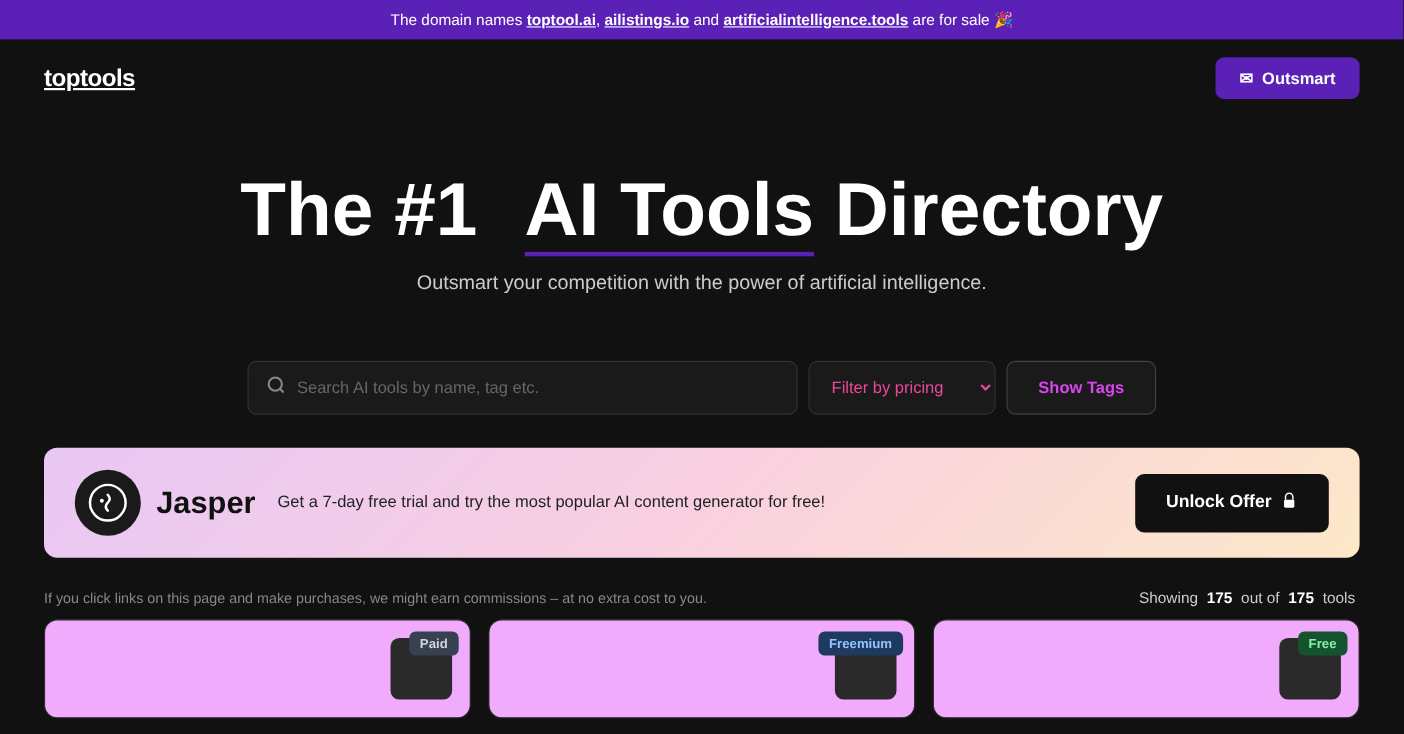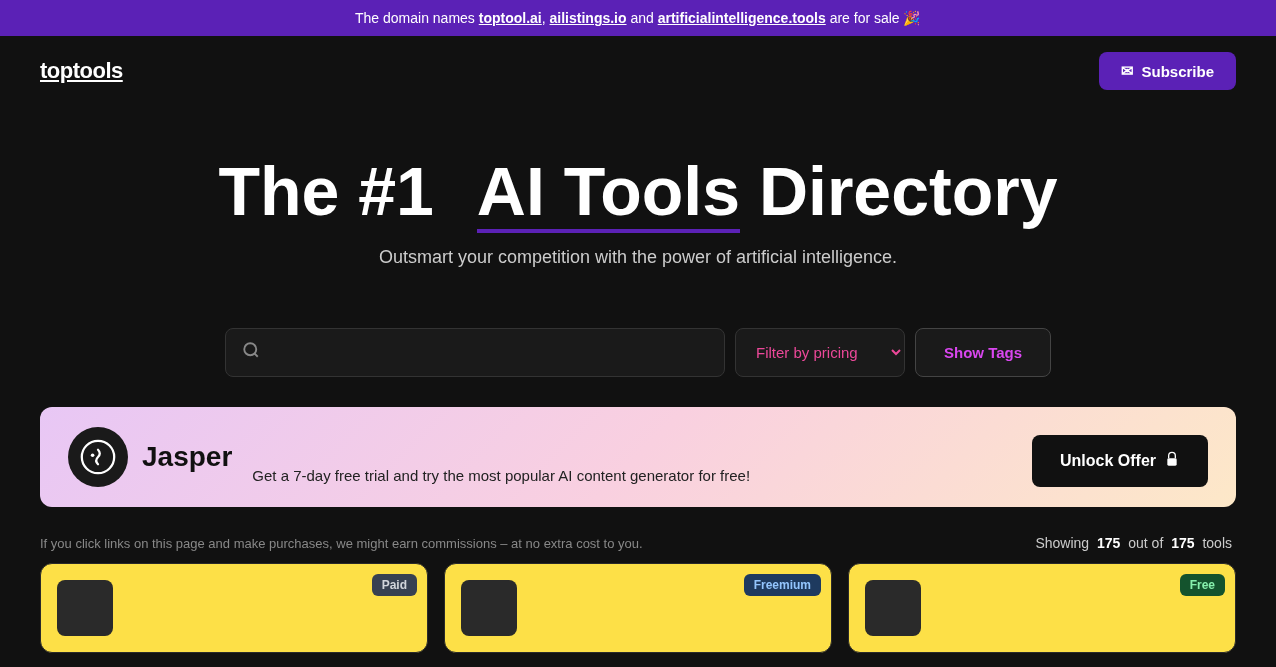--- a/index.html
+++ b/index.html
@@ -142,21 +142,21 @@
       font-weight: 600;
       cursor: pointer;
     }
 
     
     #promo-banner {
       margin: 10px 40px 20px;
       background: linear-gradient(135deg, #e8c7f5 0%, #f9d0e0 50%, #fde8c8 100%);
       border-radius: 12px;
       display: flex;
-      align-items: flex-end;
+      align-items: center;
       padding: 20px 28px;
       gap: 20px;
     }
     #jasper-logo-wrap {
       display: flex;
       align-items: center;
       gap: 14px;
       flex-shrink: 0;
     }
     #jasper-icon {
@@ -219,28 +219,29 @@
     }
 
     
     #cards-row {
       display: flex;
       gap: 16px;
       padding: 0 40px;
     }
     .tool-card {
       flex: 1;
-      background: #fde047;
+      background: #f0abfc;
       border: 1px solid #2a2a2a;
       border-radius: 12px;
       padding: 16px;
       min-height: 80px;
       position: relative;
       display: flex;
       align-items: center;
+      justify-content: flex-end;
     }
     .card-badge {
       position: absolute;
       top: 10px;
       right: 10px;
       padding: 4px 10px;
       border-radius: 6px;
       font-size: 12px;
       font-weight: 600;
     }
@@ -263,39 +264,40 @@
   <a href="#">ailistings.io</a>
   <span> and </span>
   <a href="#">artificialintelligence.tools</a>
   <span>are for sale 🎉</span>
 </div>
 
 <div id="header">
   <a href="#" id="logo">toptools</a>
   <button id="subscribe-btn">
     <span>✉</span>
-    <span>Subscribe</span>
+    <span>Outsmart</span>
   </button>
 </div>
 
 <div id="hero">
   <h1>
     <span>The #1 </span><span class="underline-span">AI Tools</span><span> Directory</span>
   </h1>
   <p>Outsmart your competition with the power of artificial intelligence.</p>
 </div>
 
 <div id="search-section">
   <div id="search-wrapper">
     <span id="search-icon-wrap">
       <svg width="18" height="18" viewBox="0 0 24 24" fill="none" stroke="currentColor" stroke-width="2.5">
         <circle cx="11" cy="11" r="8"></circle>
           <line x1="21" y1="21" x2="16.65" y2="16.65"></line>
       </svg>
     </span>
+    <input id="search-input" type="text" placeholder="Search AI tools by name, tag etc." style="">
   </div>
   <select id="pricing-select">
     <option>Filter by pricing</option>
     <option>Free</option>
     <option>Freemium</option>
     <option>Paid</option>
   </select>
   <button id="show-tags-btn">Show Tags</button>
 </div>
 

